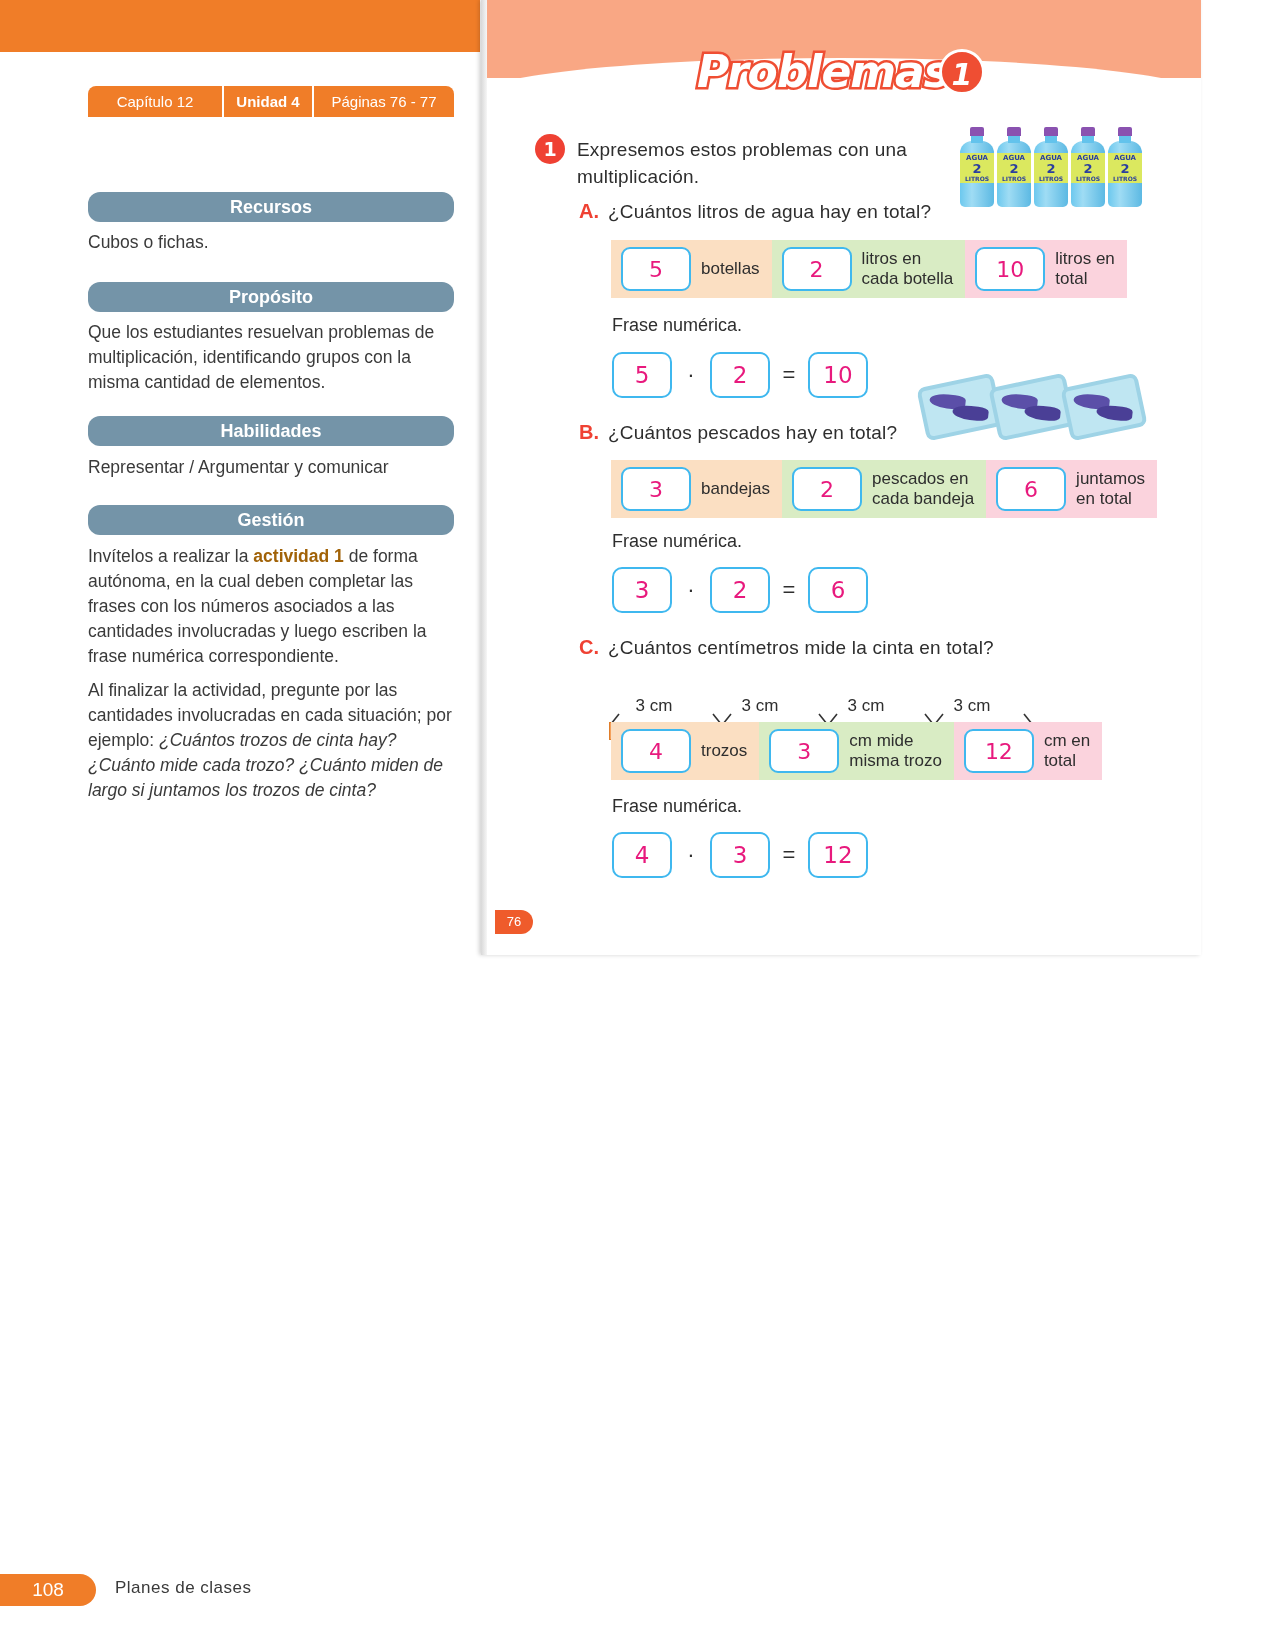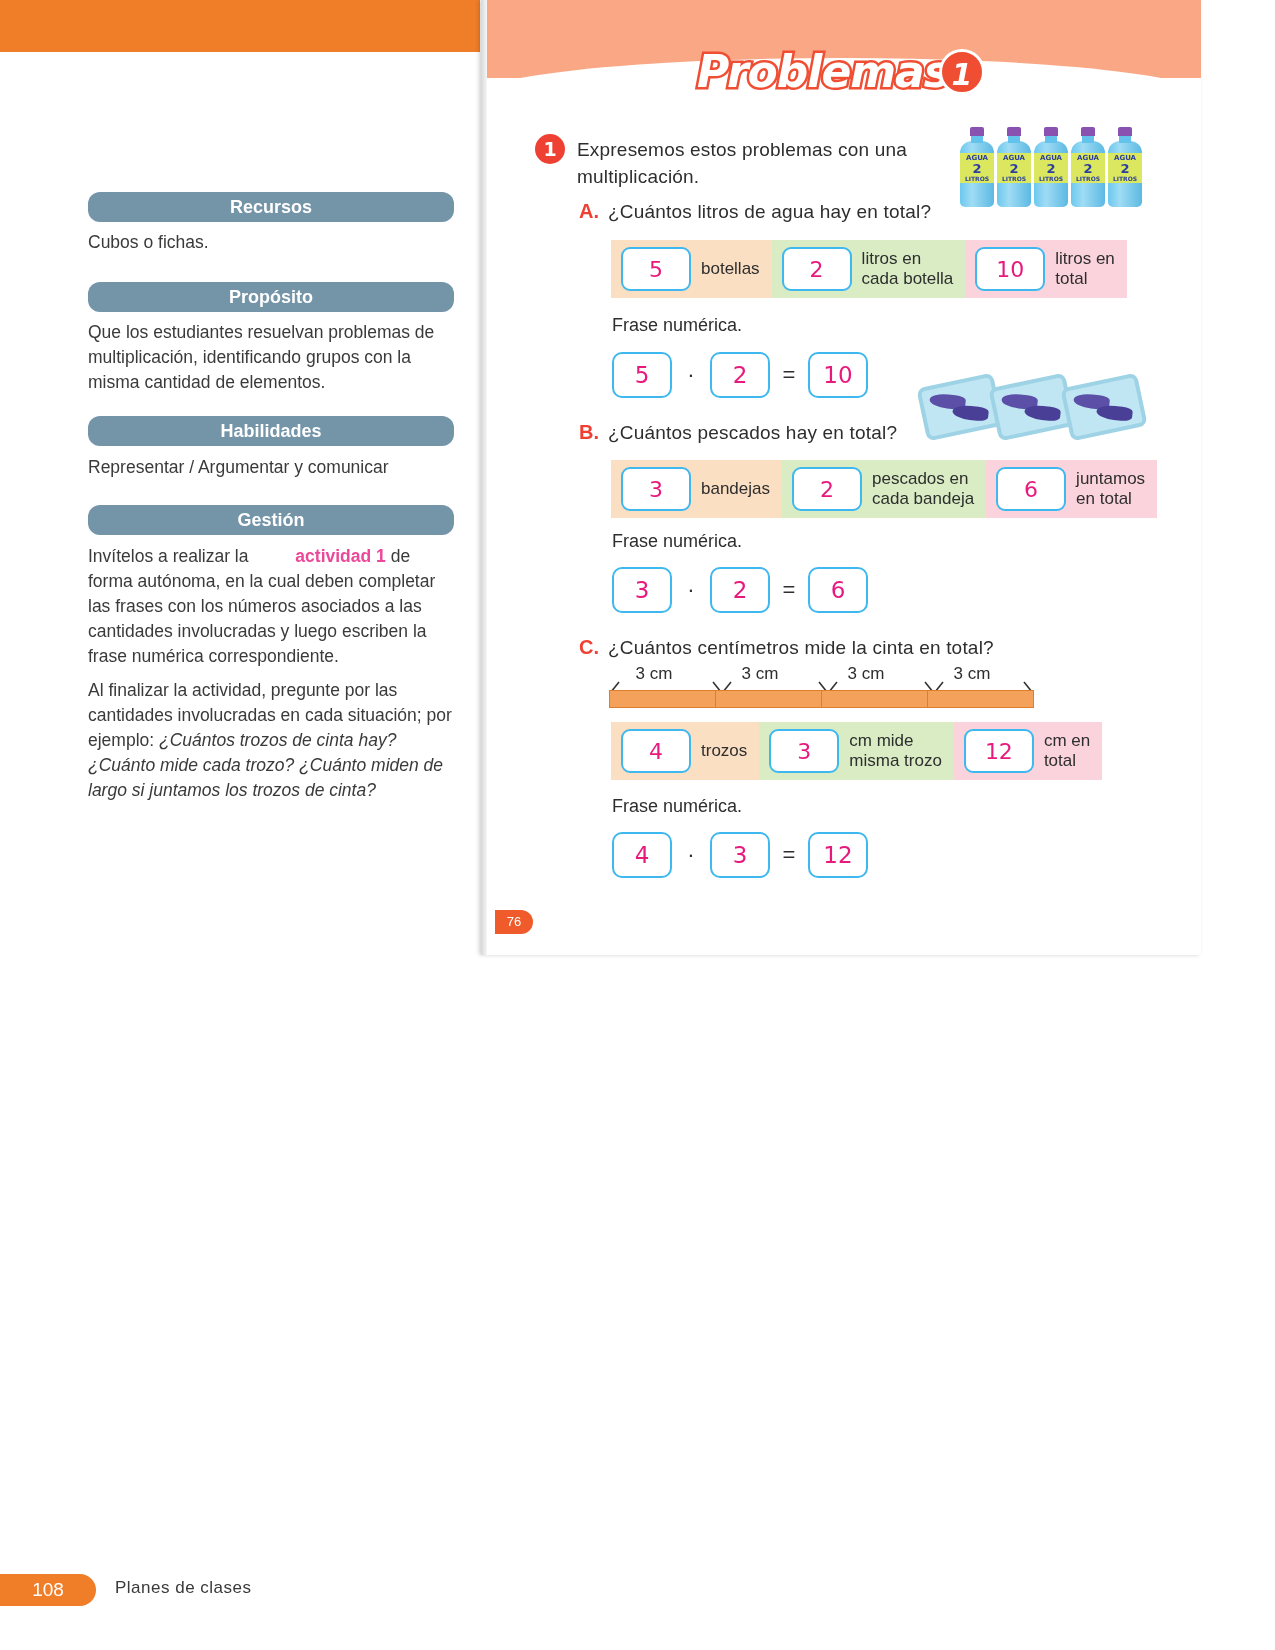--- a/index.html
+++ b/index.html
@@ -362,21 +362,21 @@
     box-sizing: border-box;
   }
   .sec-body {
     position: absolute;
     left: 88px;
     width: 370px;
     font-size: 17.5px;
     line-height: 25px;
     color: #3a3a3a;
   }
-  .sec-body b { font-weight: bold; color: #ec4899; margin-left: 42px; }
+  .sec-body b { font-weight: bold; color: #a16207; }
   .sec-body i { font-style: italic; }
 
   
   .footer-badge {
     position: absolute;
     left: 0; top: 1574px;
     width: 96px; height: 32px;
     background: #f07d28;
     border-radius: 0 16px 16px 0;
     color: #ffffff;
@@ -391,20 +391,25 @@
     color: #3a3a3a;
     letter-spacing: 0.5px;
   }
 </style>
 </head>
 <body>
 
 <div class="corner-block"></div>
 
 <div class="info-table">
+  <div class="it-row it-r1">
+    <div class="it-cell it-orange it-c1">Capítulo 12</div>
+    <div class="it-cell it-orange it-c2">Unidad 4</div>
+    <div class="it-cell it-orange it-c3">Páginas 76 - 77</div>
+  </div>
 </div>
 
 <div class="sec-head" style="top:192px">Recursos</div>
 <div class="sec-body" style="top:230px">Cubos o fichas.</div>
 
 <div class="sec-head" style="top:282px">Propósito</div>
 <div class="sec-body" style="top:320px">Que los estudiantes resuelvan problemas de multiplicación, identificando grupos con la misma cantidad de elementos.</div>
 
 <div class="sec-head" style="top:416px">Habilidades</div>
 <div class="sec-body" style="top:455px">Representar / Argumentar y comunicar</div>
@@ -545,21 +550,21 @@
     <div class="frase-box">3</div>
     <div class="frase-op">·</div>
     <div class="frase-box">2</div>
     <div class="frase-op">=</div>
     <div class="frase-box">6</div>
   </div>
 
   <div class="q-letter" style="left:98px;top:636px">C.</div>
   <div class="q-text" style="left:127px;top:637px">¿Cuántos centímetros mide la cinta en total?</div>
 
-  <div class="ribbon-wrap" style="left:128px;top:664px">
+  <div class="ribbon-wrap" style="left:128px;top:696px">
     <div class="cm-label" style="left:10px">3 cm</div>
     <div class="cm-label" style="left:116px">3 cm</div>
     <div class="cm-label" style="left:222px">3 cm</div>
     <div class="cm-label" style="left:328px">3 cm</div>
     <svg style="position:absolute;left:0;top:14px" width="425" height="16">
       <path d="M2,14 L10,4" stroke="#333" stroke-width="1.6" fill="none"></path>
       <path d="M104,4 L112,14 M114,14 L122,4" stroke="#333" stroke-width="1.6" fill="none"></path>
       <path d="M210,4 L218,14 M220,14 L228,4" stroke="#333" stroke-width="1.6" fill="none"></path>
       <path d="M316,4 L324,14 M326,14 L334,4" stroke="#333" stroke-width="1.6" fill="none"></path>
       <path d="M415,4 L423,14" stroke="#333" stroke-width="1.6" fill="none"></path>

